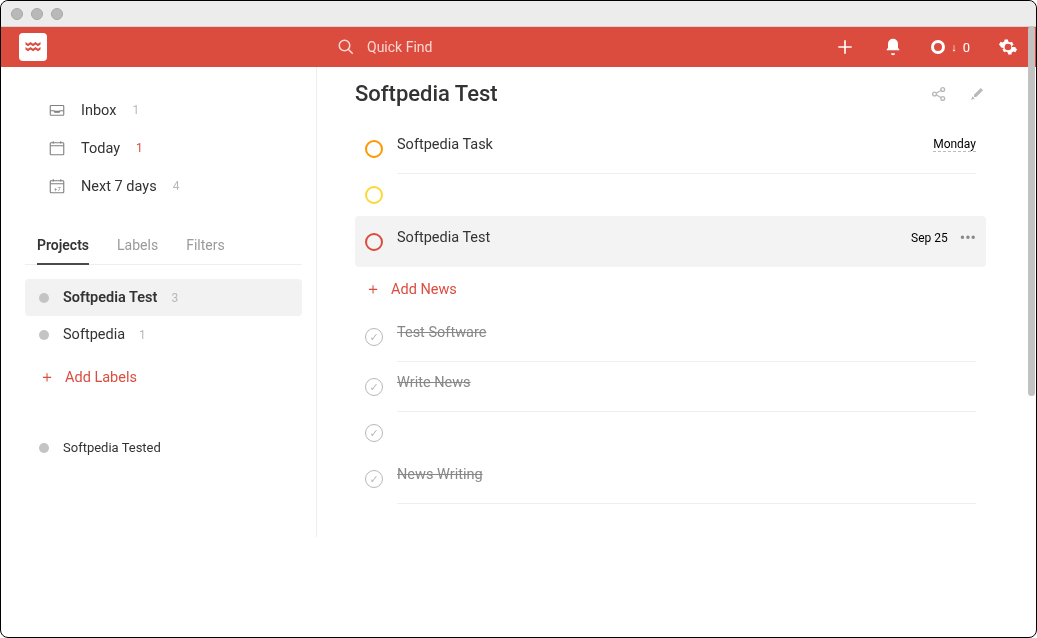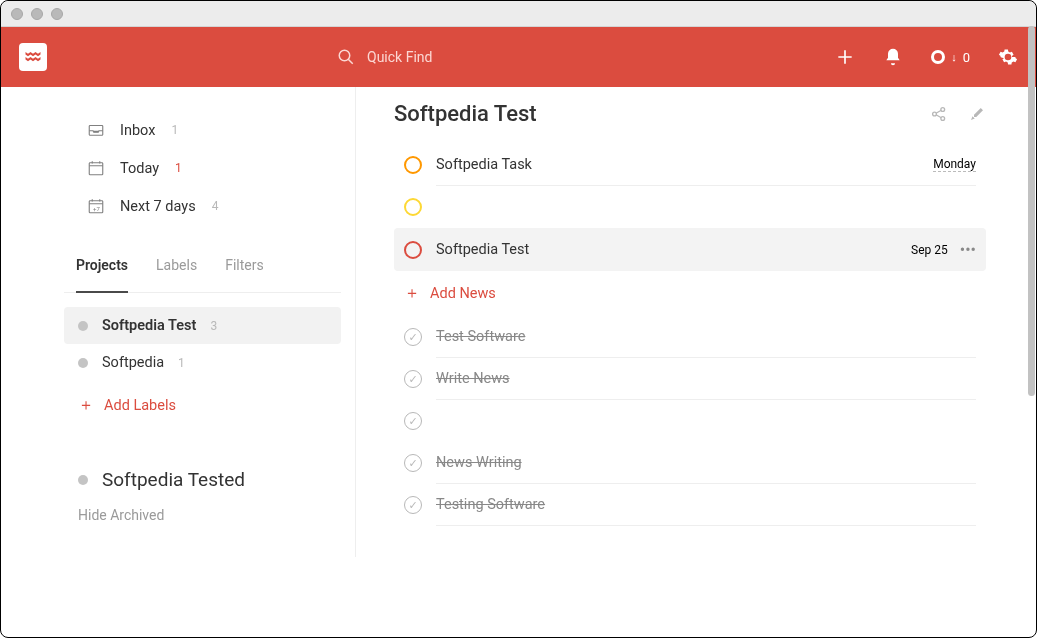--- a/index.html
+++ b/index.html
@@ -1,60 +1,60 @@
 <!DOCTYPE html>
 <html><head>
   <meta charset="utf-8">
   <style>
     * { margin:0; padding:0; box-sizing:border-box; font-family:-apple-system,BlinkMacSystemFont,"Segoe UI",Roboto,sans-serif; }
     body { background:#fff; width:1037px; height:638px; overflow:hidden; border:1px solid #000; border-radius:8px; }
     .titlebar { height:26px; background:#ececec; border-radius:8px 8px 0 0; display:flex; align-items:center; padding:0 10px; gap:8px; border-bottom:1px solid #d4d4d4; }
     .traffic-light { width:12px; height:12px; border-radius:50%; background:#b9b9b9; border:1px solid #a7a7a7; }
-    .topbar { height:60px; background:#db4c3f; display:flex; align-items:center; padding:0 18px; color:#fff; }
+    .topbar { height:40px; background:#db4c3f; display:flex; align-items:center; padding:0 18px; color:#fff; }
     .logo { width:28px; height:28px; background:#fff; border-radius:4px; display:flex; align-items:center; justify-content:center; }
     .logo svg { width:20px; height:20px; }
     .search-area { margin-left:290px; display:flex; align-items:center; gap:12px; color:#fcd7d3; font-size:14px; }
     .search-area svg { width:18px; height:18px; }
     .topbar-right { margin-left:auto; display:flex; align-items:center; gap:28px; }
     .topbar-icon { width:20px; height:20px; color:#fff; display:flex; align-items:center; justify-content:center; }
     .karma { display:flex; align-items:center; gap:6px; font-size:13px; }
     .karma-dot { width:14px; height:14px; border:3px solid #fff; border-radius:50%; }
-    .content { display:flex; height:470px;margin-left:39px; }
+    .content { display:flex; height:470px; }
     .sidebar { width:316px; padding:24px 14px 0 24px; border-right:1px solid #eee; overflow-y:auto; }
     .nav-item { display:flex; align-items:center; padding:10px 22px; font-size:14.5px; color:#333; cursor:pointer; gap:14px; }
     .nav-icon { width:20px; height:18px; color:#808080; }
     .nav-count { color:#b8b8b8; font-size:12px; margin-left:2px; }
     .nav-count.red { color:#db4c3f; }
     .tabs { display:flex; gap:28px; padding:18px 12px 0; border-bottom:1px solid #eee; margin-top:14px; font-size:14px; }
-    .tab { padding-bottom:18px; color:#9a9a9a; cursor:pointer; }
+    .tab { padding-bottom:10px; color:#9a9a9a; cursor:pointer; }
     .tab.active { color:#333; font-weight:600; border-bottom:2px solid #4a4a4a; margin-bottom:-1px; }
     .project-list { margin-top:14px; }
     .project-item { display:flex; align-items:center; padding:10px 14px; font-size:14.5px; color:#333; gap:14px; cursor:pointer; border-radius:4px; }
     .project-item.active { background:#f2f2f2; font-weight:600; }
     .proj-dot { width:10px; height:10px; border-radius:50%; background:#c4c4c4; }
     .proj-count { color:#b8b8b8; font-size:12px; font-weight:400; }
     .add-project { display:flex; align-items:center; padding:10px 14px; color:#db4c3f; font-size:14.5px; gap:14px; cursor:pointer; margin-top:4px; }
     .plus { font-size:16px; width:12px; }
-    .archived-item { display:flex; align-items:center; padding:10px 14px; font-size:19px; color:#333; gap:14px; margin-top:32px; }
+    .archived-item { display:flex; align-items:center; padding:10px 14px; font-size:13px; color:#333; gap:14px; margin-top:32px; }
     .hide-archived { padding:6px 14px; color:#9a9a9a; font-size:14px; cursor:pointer; }
     .main { flex:1; padding:14px 50px 0 38px; position:relative; overflow-y:auto; }
     .main-header { display:flex; align-items:center; margin-bottom:18px; }
     .main-title { font-size:22px; color:#333; font-weight:500; }
     .header-icons { margin-left:auto; display:flex; gap:20px; color:#b8b8b8; }
     .header-icons svg { width:18px; height:18px; }
     .task-row { display:flex; align-items:center; padding:12px 10px; position:relative; }
     .task-row:not(.completed):not(.selected) .task-body { border-bottom:1px solid #eee; }
     .task-row.selected { background:#f3f3f3; border-radius:4px; }
     .task-check { width:18px; height:18px; border-radius:50%; flex-shrink:0; margin-right:14px; }
     .check1 { border:2px solid #ff9800; }
     .check2 { border:2px solid #fdd835; }
     .check3 { border:2.5px solid #db4c3f; }
     .check-done { width:18px; height:18px; border:1.5px solid #b8b8b8; border-radius:50%; display:flex; align-items:center; justify-content:center; color:#b8b8b8; flex-shrink:0; margin-right:14px; }
     .check-done::after { content:"✓"; font-size:11px; }
-    .task-body { flex:1; display:flex; align-items:center; padding-bottom:12px; margin-bottom:-12px; margin-left:0px; }
+    .task-body { flex:1; display:flex; align-items:center; padding-bottom:20px; margin-bottom:-12px; margin-left:0px; }
     .task-name { font-size:14.5px; color:#333; }
     .task-name.done { color:#888; text-decoration:line-through; }
     .task-date { margin-left:auto; font-size:12px; color:#000000; border-bottom:1px dashed #bbb; cursor:pointer; }
     .task-date.no-underline { border-bottom:none; }
     .task-more { margin-left:12px; color:#888; cursor:pointer; }
     .add-task { display:flex; align-items:center; padding:12px 10px; color:#db4c3f; font-size:14.5px; gap:14px; cursor:pointer; }
     .task-row.completed .task-body { border-bottom:1px solid #eee; }
     .scrollbar-track { position:absolute; right:2px; top:26px; width:8px; height:600px; }
     .scrollbar-thumb { position:absolute; right:0; top:0; width:7px; height:370px; background:#c2c2c2; border-radius:4px; }
   </style>
@@ -158,21 +158,20 @@
       <div class="add-project">
         <span class="plus">＋</span>
         <span>Add Labels</span>
       </div>
     </div>
 
     <div class="archived-item">
       <div class="proj-dot"></div>
       <span>Softpedia Tested</span>
     </div>
-    <div class="hide-archived">Hide Archived</div>
   </div>
 
   <div class="main">
     <div class="main-header">
       <div class="main-title">Softpedia Test</div>
       <div class="header-icons">
         <svg viewBox="0 0 24 24" fill="none" stroke="currentColor" stroke-width="1.8">
             <circle cx="6" cy="12" r="2.5"></circle>
             <circle cx="17" cy="6" r="2.5"></circle>
             <circle cx="17" cy="18" r="2.5"></circle>
@@ -226,26 +225,20 @@
         </div>
         <div class="task-row completed">
           <div class="check-done"></div>
         </div>
         <div class="task-row completed">
           <div class="check-done"></div>
           <div class="task-body">
             <span class="task-name done">News Writing</span>
           </div>
         </div>
-        <div class="task-row completed">
-          <div class="check-done"></div>
-          <div class="task-body">
-            <span class="task-name done">Testing Software</span>
-          </div>
-        </div>
       </div>
 
   </div>
 </div>
 
 <div class="scrollbar-track">
   <div class="scrollbar-thumb"></div>
 </div>
 
 </body></html>

